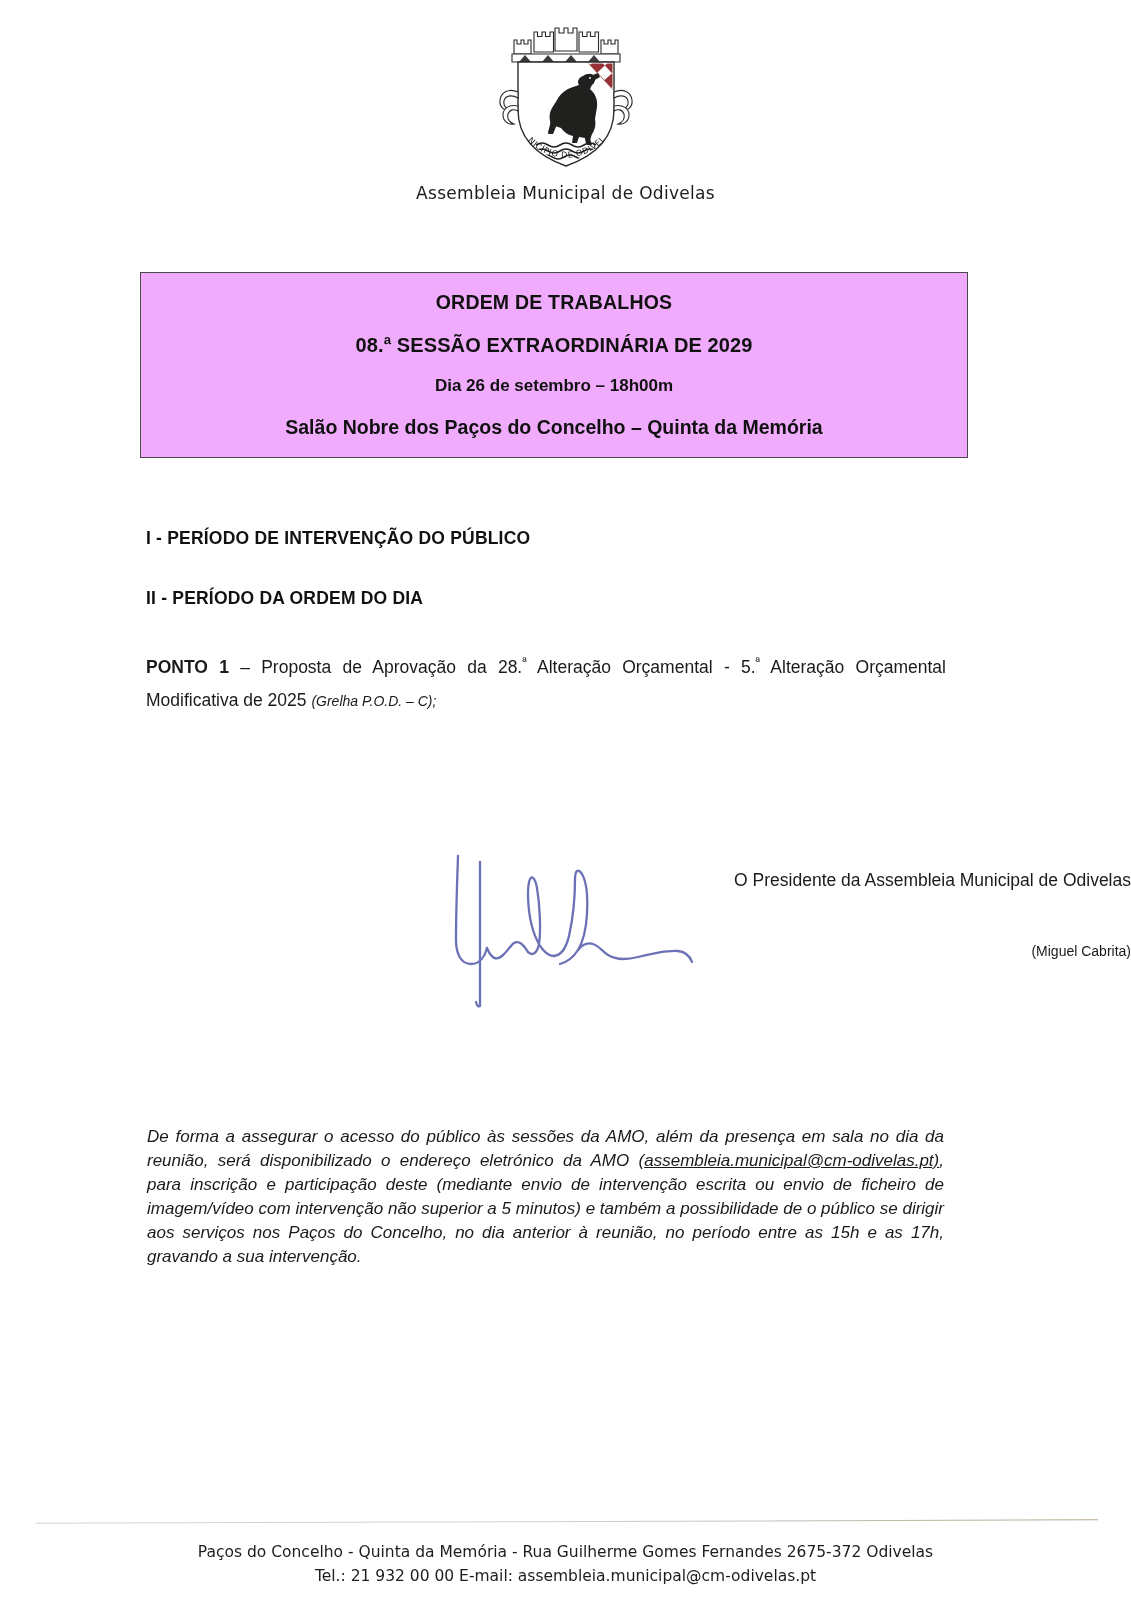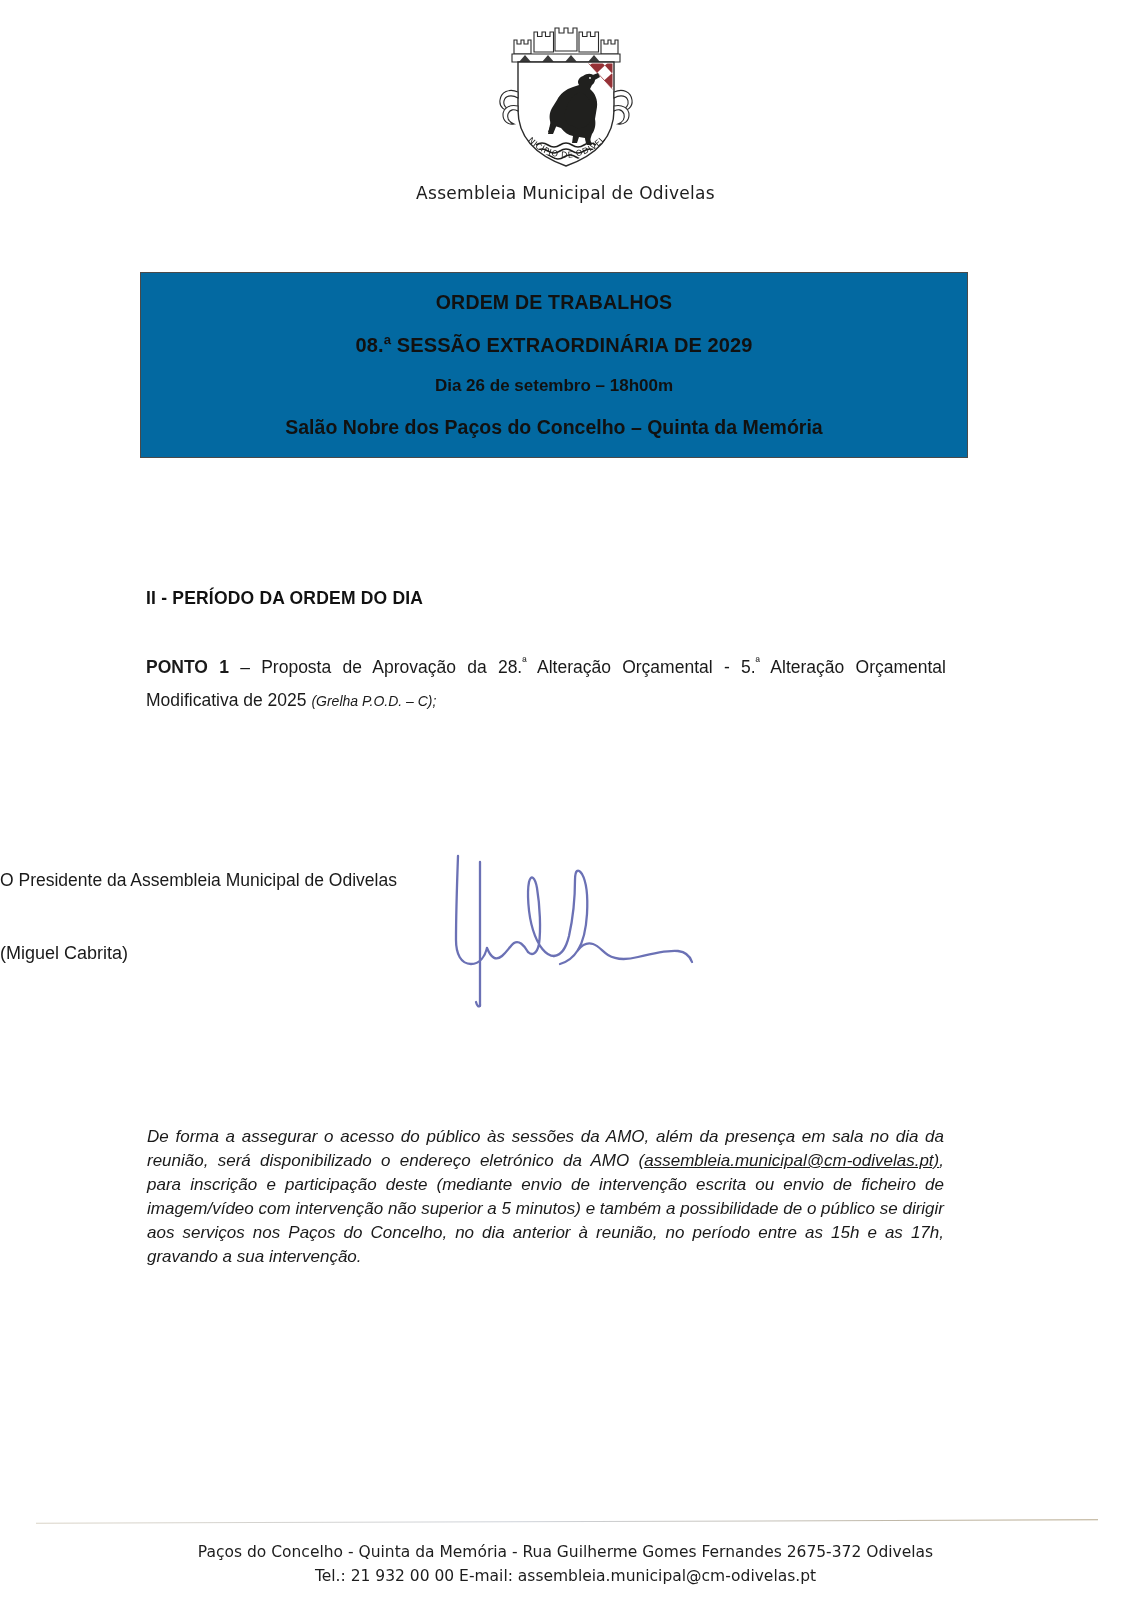--- a/index.html
+++ b/index.html
@@ -47,21 +47,21 @@
     left: 140px;
     top: 272px;
     width: 828px;
     height: 186px;
     border: 1.3px solid #4a4a4a;
     box-sizing: border-box;
     display: flex;
     flex-direction: column;
     justify-content: center;
     align-items: center;
-    background: #0369a1;
+    background: #f0abfc;
   }
   .title-line {
     font-weight: bold;
     font-size: 19.5px;
     color: #111;
     text-align: center;
     line-height: 1.2;
   }
   .title-line.l1 { font-size: 19.5px; margin-bottom: 19px; letter-spacing: 0.2px; }
   .title-line.l2 { font-size: 20px; margin-bottom: 19px; letter-spacing: 0.1px; }
@@ -96,31 +96,31 @@
     font-style: italic;
     font-size: 14px;
   }
 
   
   .sign-block {
     position: absolute;
     left: 0;
     top: 870px;
     width: 1131px;
-    text-align: left;
+    text-align: right;
   }
   .sign-title {
     font-size: 17.5px;
     color: #1a1a1a;
     position: relative;
     z-index: 1;
   }
   .sign-name {
     margin-top: 52px;
-    font-size: 18px;
+    font-size: 14px;
     color: #1a1a1a;
     position: relative;
     z-index: 1;
   }
   .signature-svg {
     position: absolute;
     left: 430px;
     top: -26px;
     width: 300px;
     height: 168px;
@@ -277,20 +277,21 @@
     <div class="org-name">Assembleia Municipal de Odivelas</div>
   </div>
 
   <div class="title-box">
     <div class="title-line l1">ORDEM DE TRABALHOS</div>
     <div class="title-line l2">08.ª SESSÃO EXTRAORDINÁRIA DE 2029</div>
     <div class="title-line l3">Dia 26 de setembro – 18h00m</div>
     <div class="title-line l4">Salão Nobre dos Paços do Concelho – Quinta da Memória</div>
   </div>
 
+  <div class="section-heading" id="sec-1">I - PERÍODO DE INTERVENÇÃO DO PÚBLICO</div>
   <div class="section-heading" id="sec-2">II - PERÍODO DA ORDEM DO DIA</div>
 
   <div class="ponto"><b>PONTO 1</b><span> – Proposta de Aprovação da 28.</span><span class="sup">ª</span><span> Alteração Orçamental - 5.</span><span class="sup">ª</span><span> Alteração Orçamental Modificativa de 2025 </span><span class="grelha">(Grelha P.O.D. – C)</span><span class="grelha">;</span></div>
 
   <div class="sign-block">
     <svg class="signature-svg" viewBox="0 0 300 168" aria-hidden="true">
       <g fill="none" stroke="#6b71b5" stroke-width="2.3" stroke-linecap="round" stroke-linejoin="round">
         <path d="M28,12 C27,40 26,72 26,96 C26,110 31,120 41,120 C50,120 55,112 57,104"></path>
         <path d="M50,18 C50,55 50,95 50,125 C50,145 50,155 50,162"></path>
         <path d="M57,104 C61,114 66,117 72,112 C77,108 80,102 84,99 C89,96 94,101 98,108"></path>

